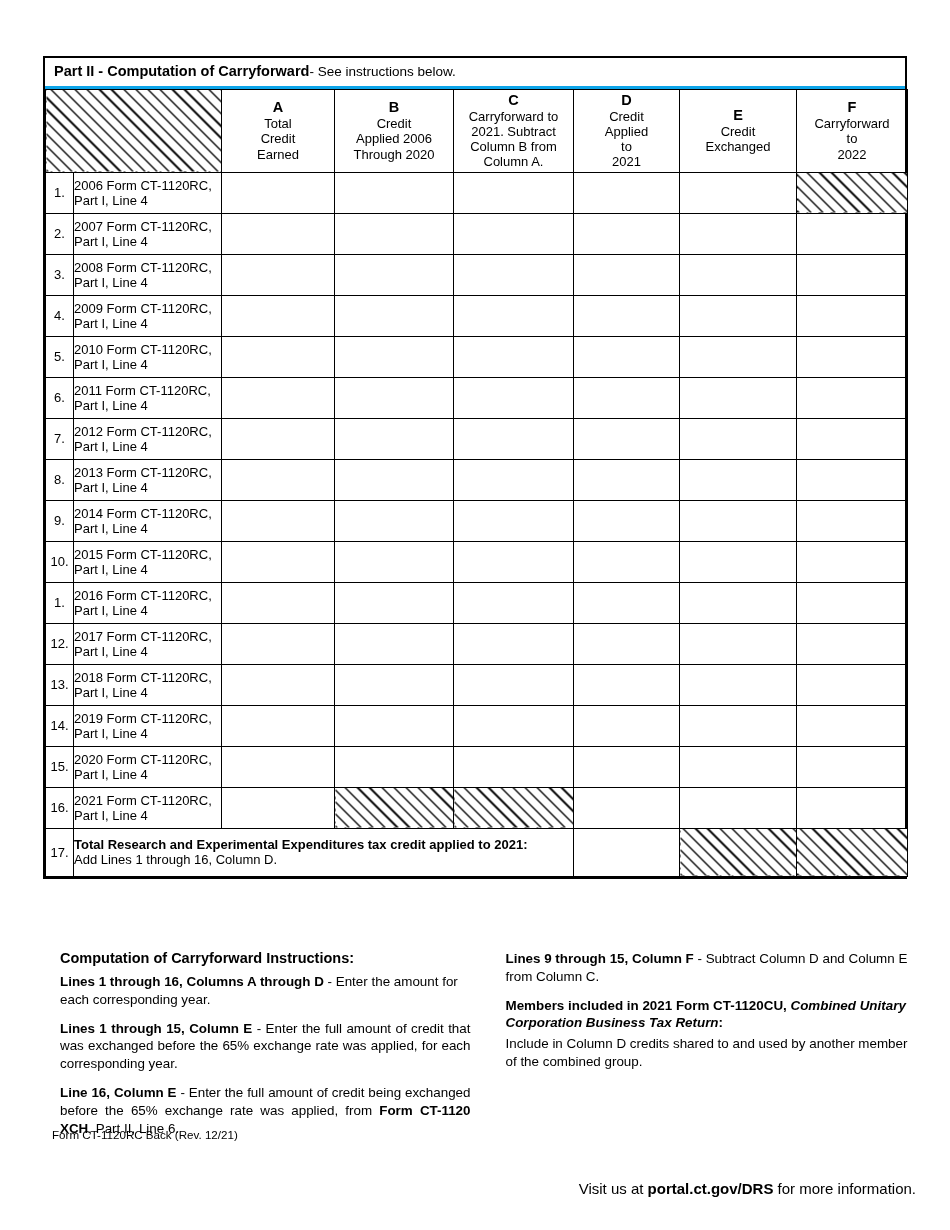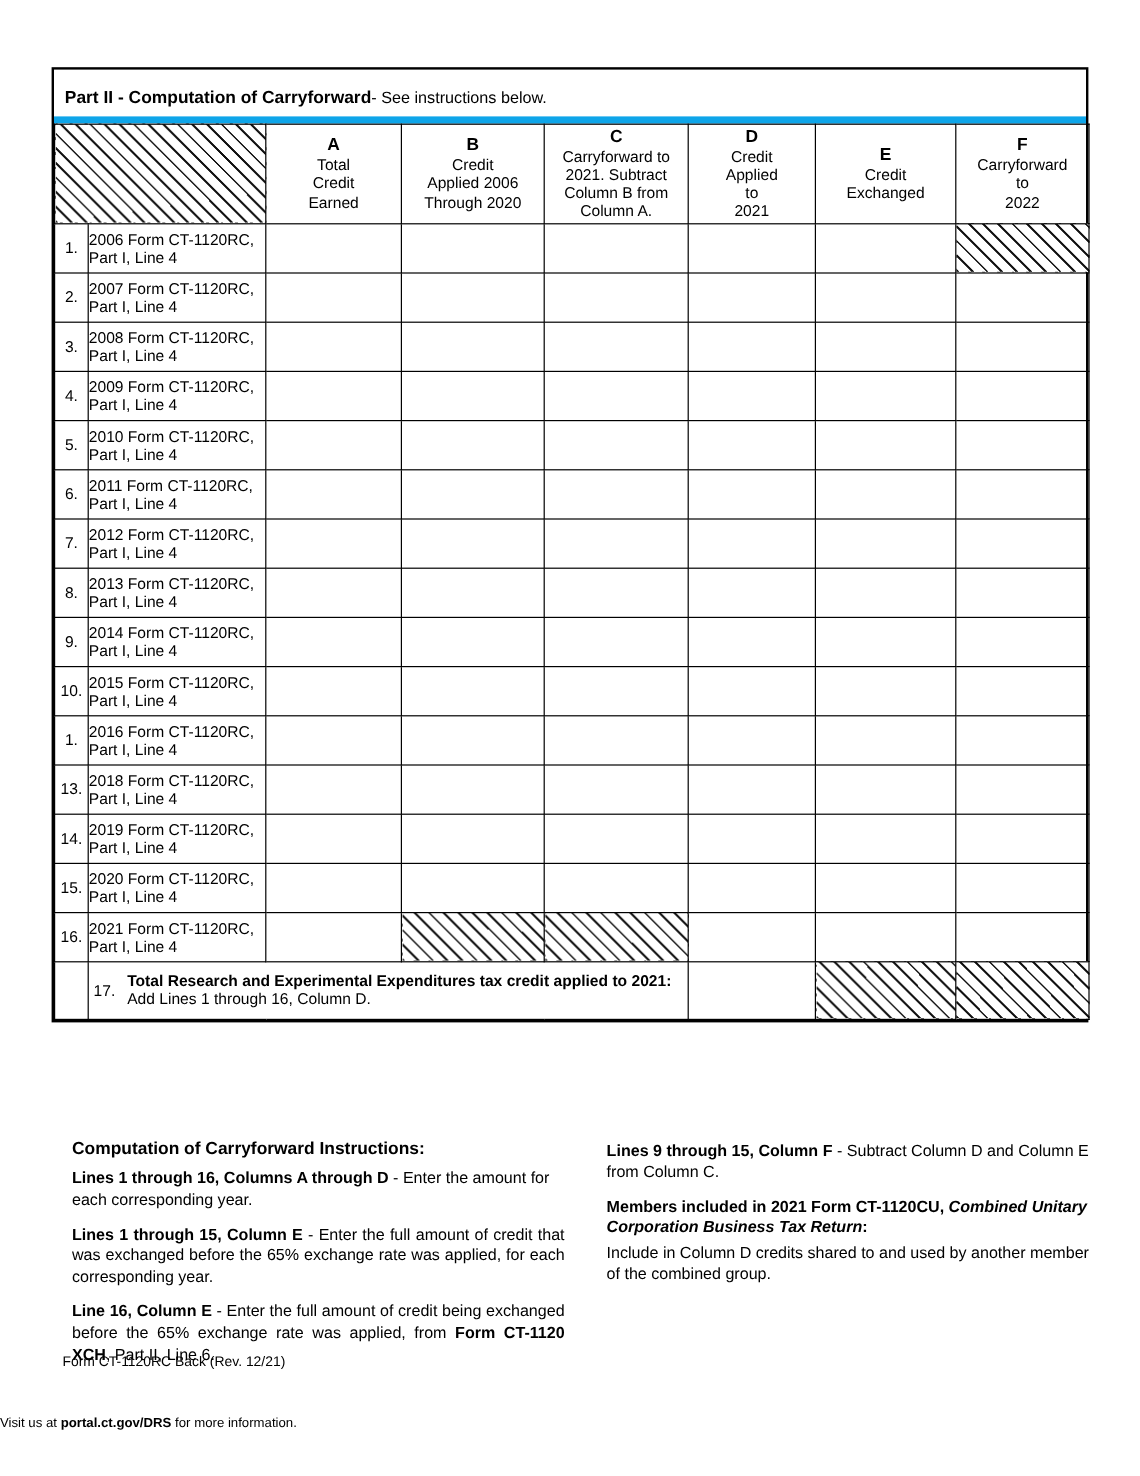--- a/index.html
+++ b/index.html
@@ -29,22 +29,22 @@
   #form-table {
     position: absolute;
     left: 43px;
     top: 56px;
     width: 864px;
     border: 2px solid #000;
     box-sizing: border-box;
   }
 
   .part-title {
-    border-bottom: 6px solid #0ea5e9;
-    padding: 16px 0 6px 9px;
+    border-bottom: 3px solid #0ea5e9;
+    padding: 5px 0 6px 9px;
     font-size: 14.5px;
     line-height: 1.15;
   }
   .part-title b { font-weight: bold; }
   .part-title span { font-weight: normal; font-size: 13.5px; }
 
   table.grid {
     border-collapse: collapse;
     width: 100%;
     table-layout: fixed;
@@ -80,21 +80,21 @@
     vertical-align: bottom;
     padding-bottom: 7px;
   }
   td.desc {
     padding: 0 4px 0 6px;
     font-size: 13px;
     line-height: 1.2;
   }
 
   
-  tr.total td { height: 47px; padding-left: 32px; }
+  tr.total td { height: 47px; }
   td.total-text {
     padding: 0 6px 0 8px;
     font-size: 13.2px;
     line-height: 1.26;
     margin-left: 20px;
   }
   td.total-text b { font-weight: bold; }
   td.num-total {
     text-align: center;
     font-size: 12.5px;
@@ -133,22 +133,22 @@
     position: absolute;
     left: 52px;
     top: 1128px;
     font-size: 11.6px;
   }
   #footer-note {
     position: absolute;
     left: 0;
     top: 1180px;
     width: 916px;
-    text-align: left;
-    font-size: 11px;
+    text-align: right;
+    font-size: 15px;
   }
   #footer-note b { font-weight: bold; }
 </style>
 </head>
 <body>
 
 <div id="form-table">
 
   <div class="part-title">
     <b>Part II - Computation of Carryforward</b><span>- See instructions below.</span>
@@ -297,20 +297,30 @@
           <td class="num">1.</td>
           <td class="desc">2016 Form CT-1120RC,<br>Part I, Line 4</td>
           <td></td>
           <td></td>
           <td></td>
           <td></td>
           <td></td>
           <td></td>
         </tr>
         <tr class="year">
+          <td class="num">12.</td>
+          <td class="desc">2017 Form CT-1120RC,<br>Part I, Line 4</td>
+          <td></td>
+          <td></td>
+          <td></td>
+          <td></td>
+          <td></td>
+          <td></td>
+        </tr>
+        <tr class="year">
           <td class="num">13.</td>
           <td class="desc">2018 Form CT-1120RC,<br>Part I, Line 4</td>
           <td></td>
           <td></td>
           <td></td>
           <td></td>
           <td></td>
           <td></td>
         </tr>
         <tr class="year">

